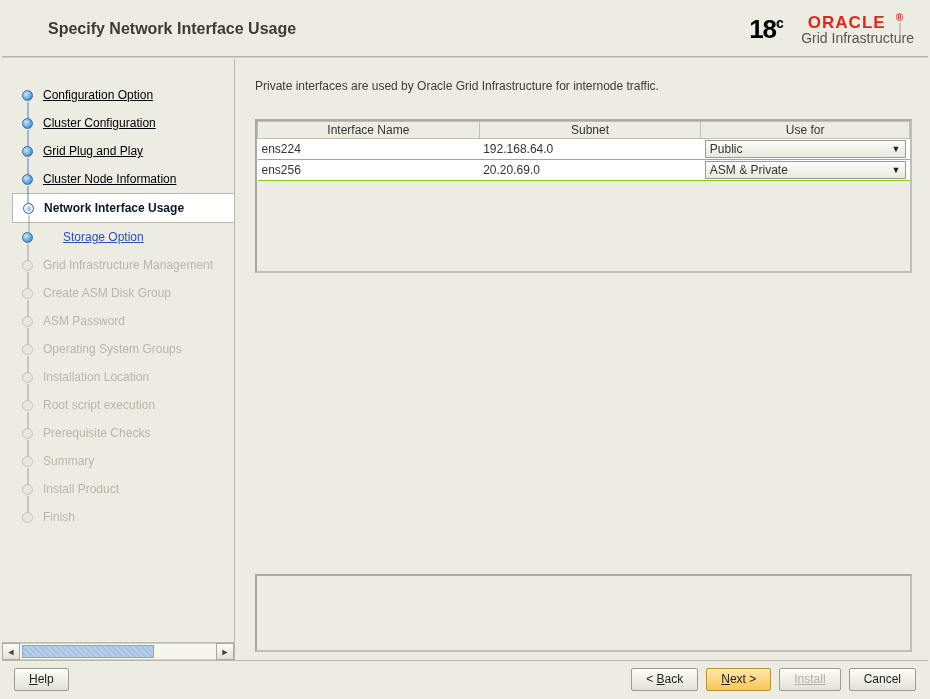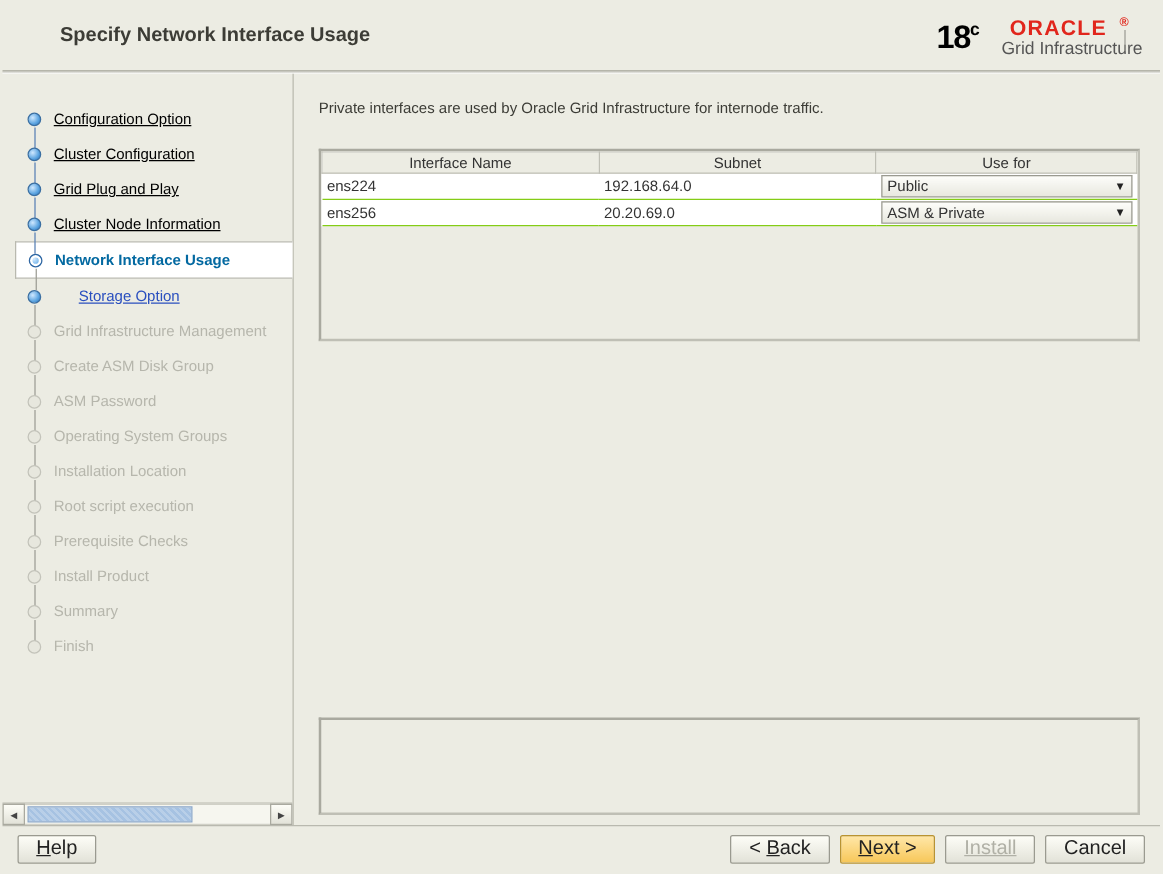--- a/index.html
+++ b/index.html
@@ -120,21 +120,21 @@
   .dot.done { background: radial-gradient(circle at 35% 35%, #cfe8ff, #5aa3e0 60%, #2a6fb5); border:1px solid #3b6fa2;}
   .dot.done::after{ background:#5980b5;}
   .dot.current { background: radial-gradient(circle at 35% 35%, #d7ecff, #6fb2ea 60%, #2f7bc2); border:1px solid #2f66a2; box-shadow:0 0 0 2px #fff inset;}
   .dot.next { background: radial-gradient(circle at 35% 35%, #cfe8ff, #5aa3e0 60%, #2a6fb5); border:1px solid #3b6fa2;}
   .dot.future { background: #e7e7de; border:1px solid #c3c3ba;}
   .step-label {
     white-space: nowrap;
   }
   .step.completed .step-label { color: #000000; text-decoration: underline; cursor:pointer;}
   .step.current { background:#fff; border:1px solid #b9b9af; border-right:none; margin-right:-1px; padding-right:4px;}
-  .step.current .step-label { color: #0369a1; font-weight: bold; }
+  .step.current .step-label { color: #0f172a; font-weight: bold; }
   .step.upcoming .step-label { color: #2a4fbf; text-decoration: underline; cursor:pointer;margin-left:20px;}
   .step.disabled .step-label { color: #b6b6ac; }
   
   .hscroll {
     height:17px;
     border-top:1px solid #b9b9af;
     display:flex;
     align-items:stretch;
     background:#ecece3;
   }
@@ -215,21 +215,21 @@
     height:36px;
     border-top:1px solid #b9b9af;
     display:flex;
     align-items:center;
     padding:0 12px;
     gap:8px;
   }
   .footer .spacer{ flex:1;}
   button.btn{
     font-family:inherit;
-    font-size:16px;
+    font-size:12px;
     height:23px;
     padding:0 14px;
     background:linear-gradient(#fdfdf7,#e2e2d8);
     border:1px solid #9a9a90;
     border-radius:2px;
     color:#222;
     cursor:pointer;
   }
   button.btn u{ text-decoration:underline;}
   button.btn:disabled{ color:#b0b0a6; cursor:default;}
@@ -307,25 +307,25 @@
           <div class="step disabled">
             <span class="dot future"></span>
             <span class="step-label">Root script execution</span>
           </div>
           <div class="step disabled">
             <span class="dot future"></span>
             <span class="step-label">Prerequisite Checks</span>
           </div>
           <div class="step disabled">
             <span class="dot future"></span>
+            <span class="step-label">Summary</span>
+          </div>
+          <div class="step disabled">
+            <span class="dot future"></span>
             <span class="step-label">Install Product</span>
-          </div>
-          <div class="step disabled">
-            <span class="dot future"></span>
-            <span class="step-label">Summary</span>
           </div>
           <div class="step disabled">
             <span class="dot future"></span>
             <span class="step-label">Finish</span>
           </div>
         </div>
       <div class="hscroll">
         <div class="hs-btn">◄</div>
         <div class="hs-track">
           <div class="hs-thumb"></div>

